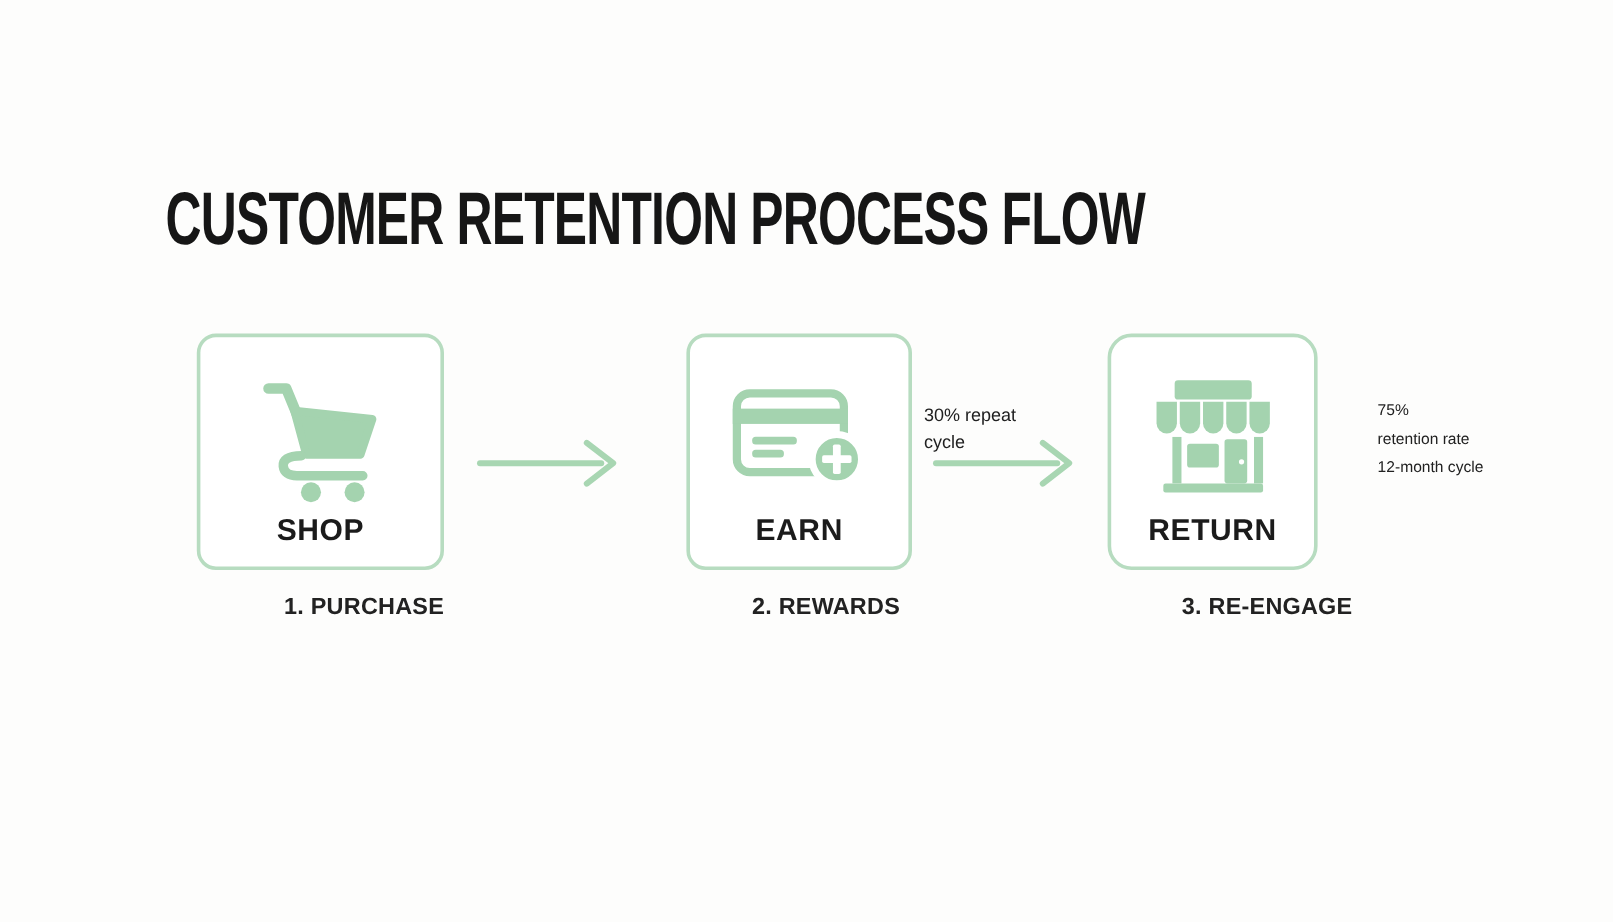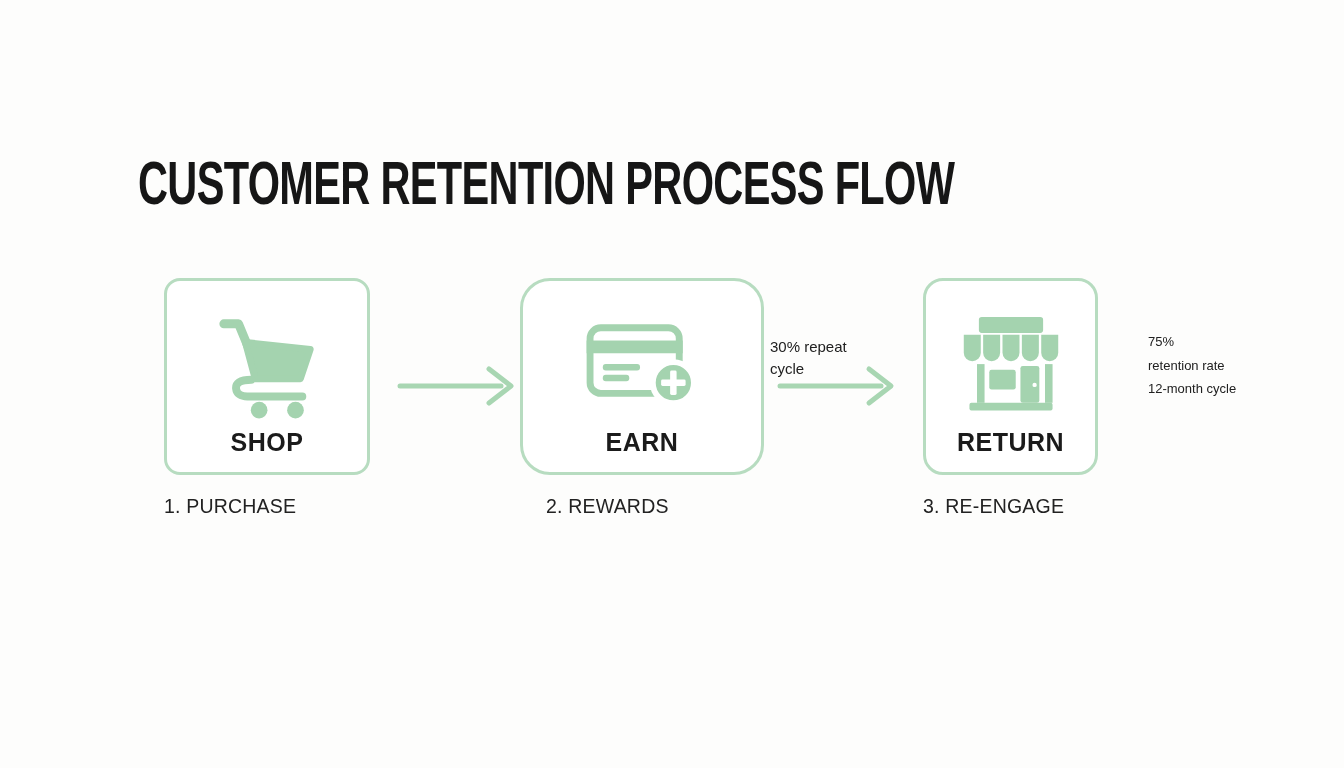--- a/index.html
+++ b/index.html
@@ -21,43 +21,43 @@
     transform:scaleX(0.67);transform-origin:0 0;
   }
 
   .step-box{
     position:absolute;top:278px;height:197px;
     background:#ffffff;border:3px solid var(--border-green);
     border-radius:16px;
     text-decoration:underline;
   }
   .box-shop{left:164px;width:206px;}
-  .box-earn{left:520px;width:244px;border-radius:30px;}
+  .box-earn{left:572px;width:188px;}
   .box-return{left:923px;width:175px;border-radius:20px;}
 
   .icon-wrap{
     position:absolute;left:0;top:24px;width:100%;height:122px;
     display:flex;align-items:center;justify-content:center;
   }
   .box-label{
     position:absolute;left:0;bottom:15px;width:100%;
     text-align:center;font-size:25px;font-weight:700;
     letter-spacing:0.5px;color:#1b1b1b;
   }
 
   .ic{fill:var(--green);}
   .st{fill:none;stroke:var(--green);}
 
   .arrow{position:absolute;top:362px;width:132px;height:48px;}
   .arrow-1{left:394px;}
   .arrow-2{left:774px;}
 
   .step-label{
-    position:absolute;top:495px;text-align:left;
-    font-size:19.5px;font-weight:400;color:#222222;letter-spacing:0.2px;
+    position:absolute;top:495px;text-align:right;
+    font-size:19.5px;font-weight:700;color:#222222;letter-spacing:0.2px;
   }
   .step-label-1{left:164px;width:206px;}
   .step-label-2{left:546px;width:204px;}
   .step-label-3{left:923px;width:204px;}
 
   .annotation{position:absolute;color:#212121;font-weight:500;}
   .arrow-note{left:770px;top:336px;font-size:15px;line-height:22px;}
   .side-note{left:1148px;top:330px;font-size:13px;line-height:23.5px;}
 </style>
 </head>

